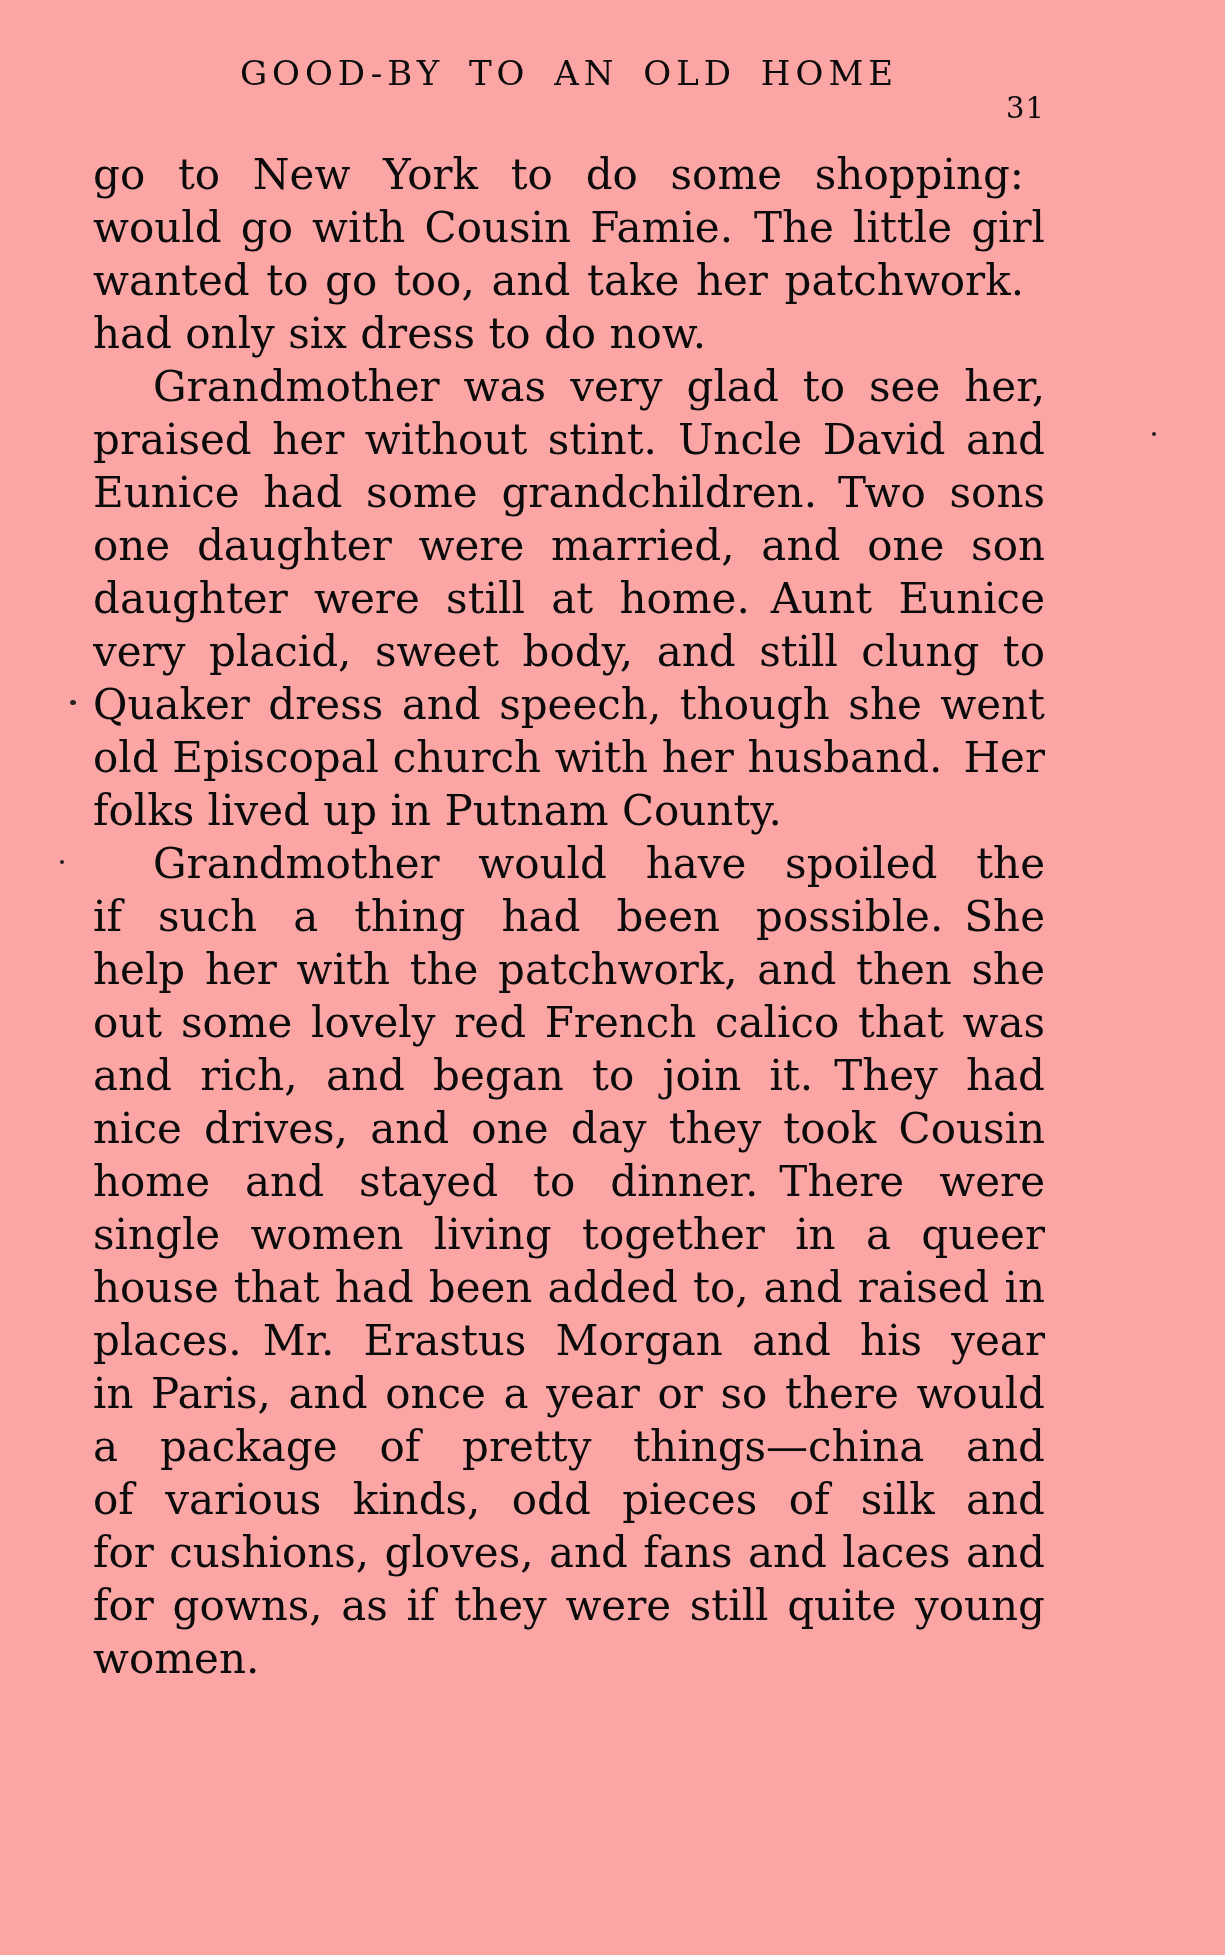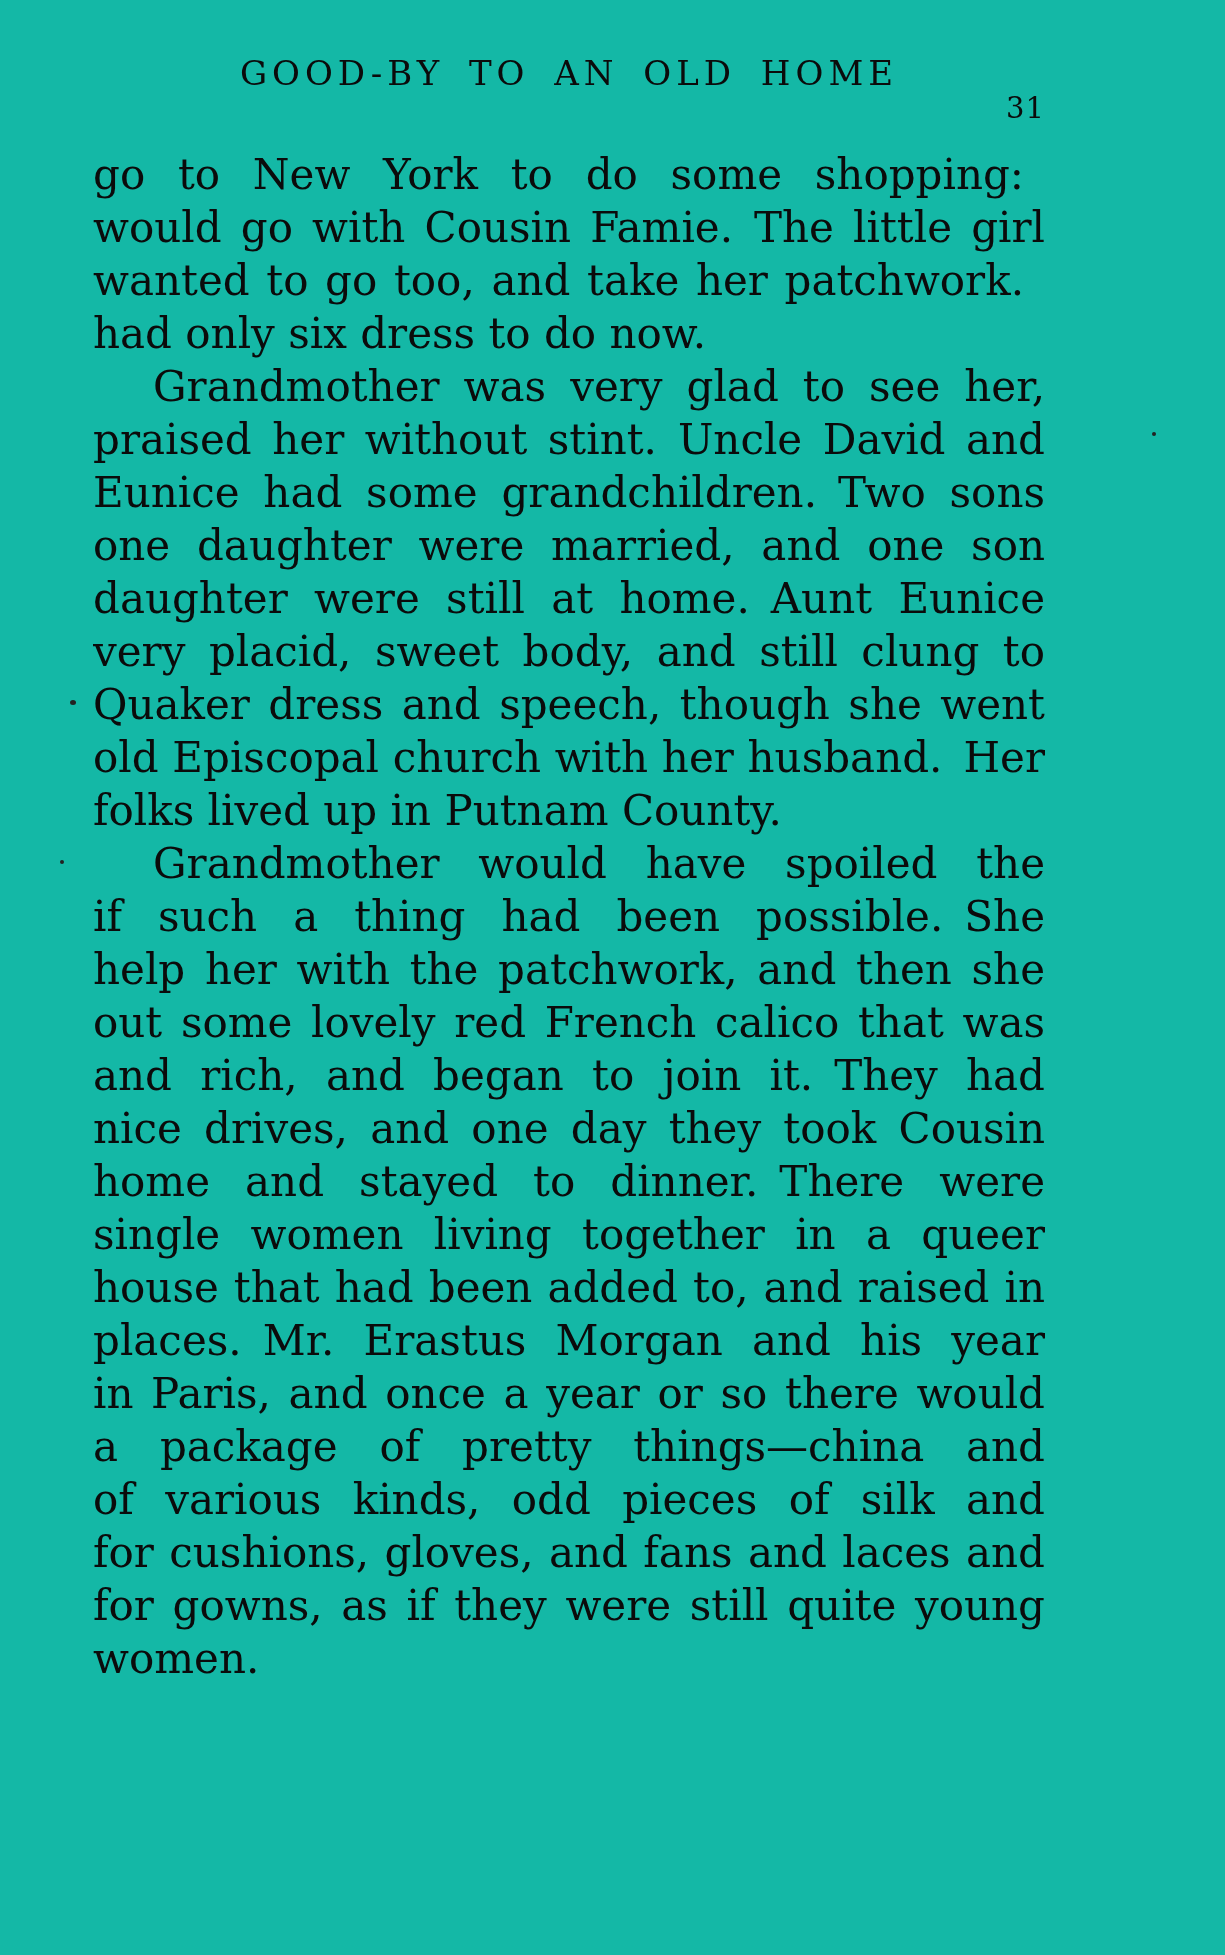--- a/index.html
+++ b/index.html
@@ -4,21 +4,21 @@
 <style>
   html, body {
     margin: 0;
     padding: 0;
     background: #ffffff;
   }
   .page {
     position: relative;
     width: 1225px;
     height: 1955px;
-    background: #14b8a6;
+    background: #fca5a5;
     font-family: "DejaVu Serif", "Liberation Serif", serif;
     color: #0b0b0b;
     overflow: hidden;
   }
   .running-title {
     position: absolute;
     top: 50px;
     left: 93px;
     width: 952px;
     text-align: center;

